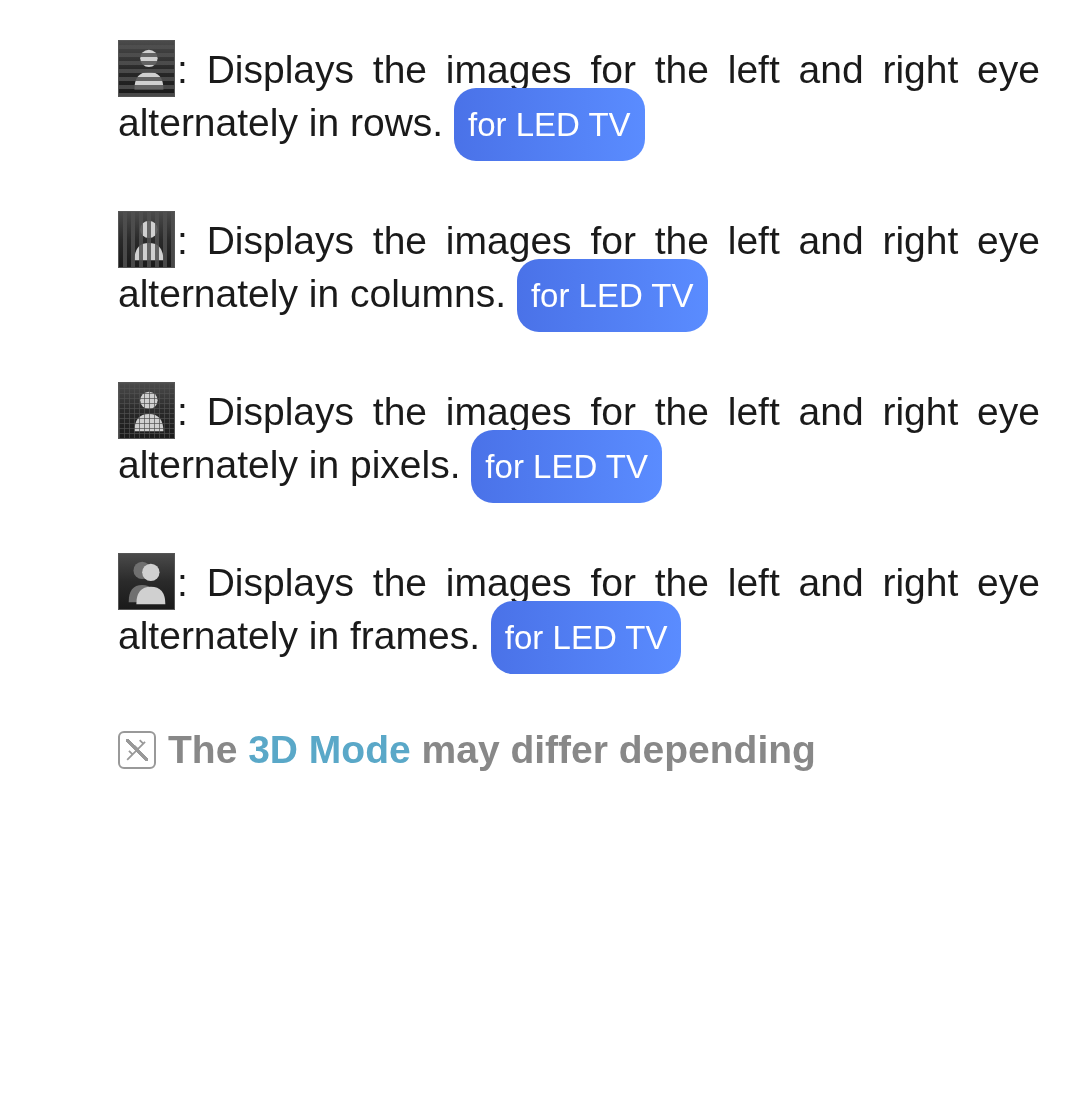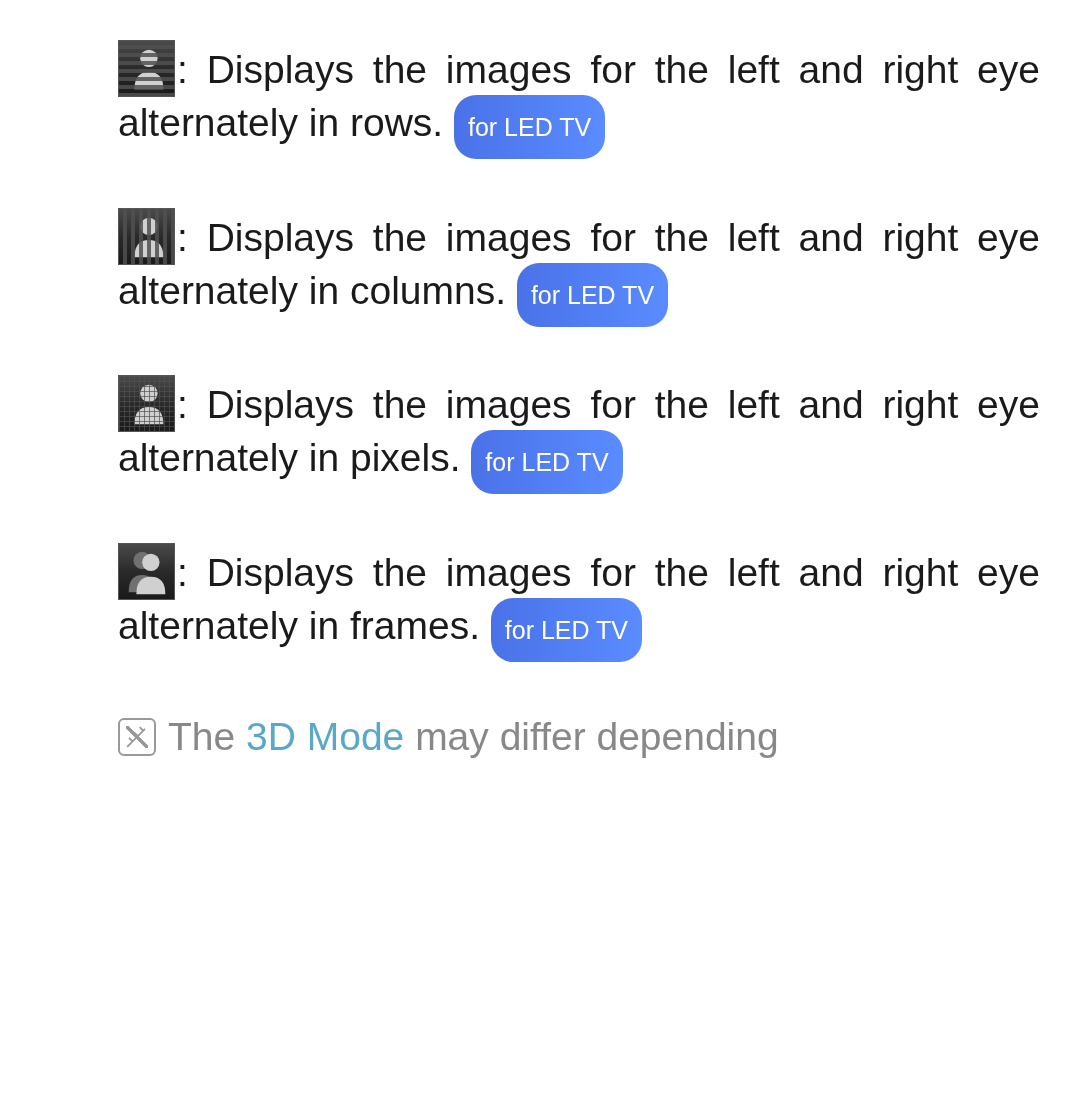--- a/index.html
+++ b/index.html
@@ -77,33 +77,34 @@
       inset: 0;
       background:
         repeating-linear-gradient(to bottom, rgba(80,80,80,0.7) 0, rgba(80,80,80,0.7) 1px, transparent 1px, transparent 5px),
         repeating-linear-gradient(to right, rgba(80,80,80,0.7) 0, rgba(80,80,80,0.7) 1px, transparent 1px, transparent 5px);
     }
     
     .badge {
       display: inline;
       background: linear-gradient(to right, #4a72e8, #5a8cff);
       color: #ffffff;
-      font-size: 25px;
+      font-size: 33px;
       font-weight: 400;
       padding: 18px 14px;
       border-radius: 22px;
       white-space: normal;
       -webkit-box-decoration-break: clone;
       box-decoration-break: clone;
       line-height: 1.7;
     }
     .note-row {
       padding-left: 0;
       color: #888888;
       font-size: 39px;
+      font-weight: bold;
     }
     .note-icon {
       display: inline-block;
       width: 38px;
       height: 38px;
       border: 2px solid #999;
       border-radius: 6px;
       vertical-align: -6px;
       margin-right: 12px;
       position: relative;

